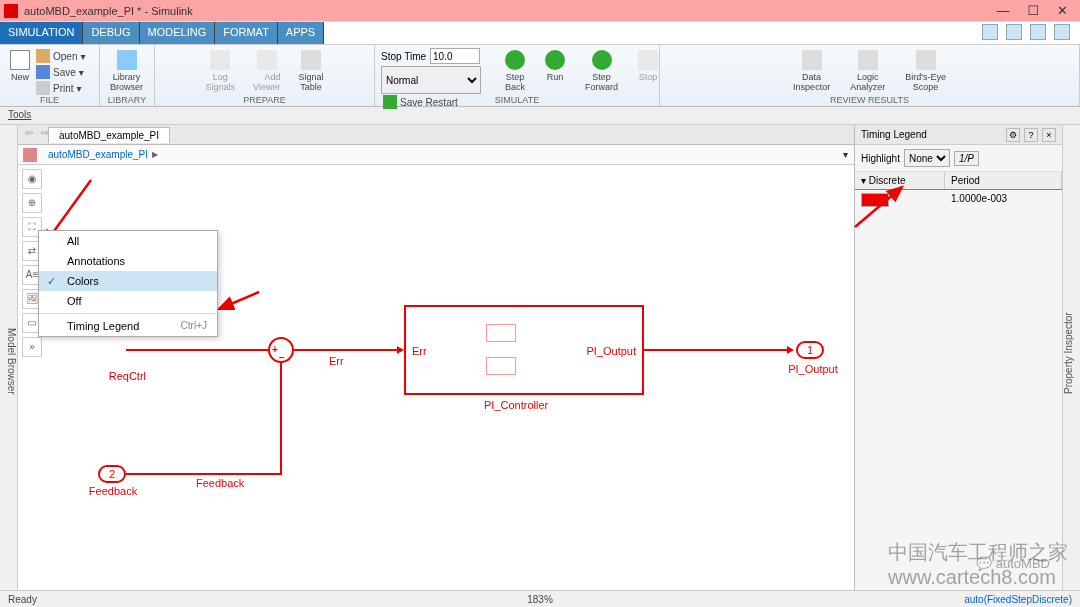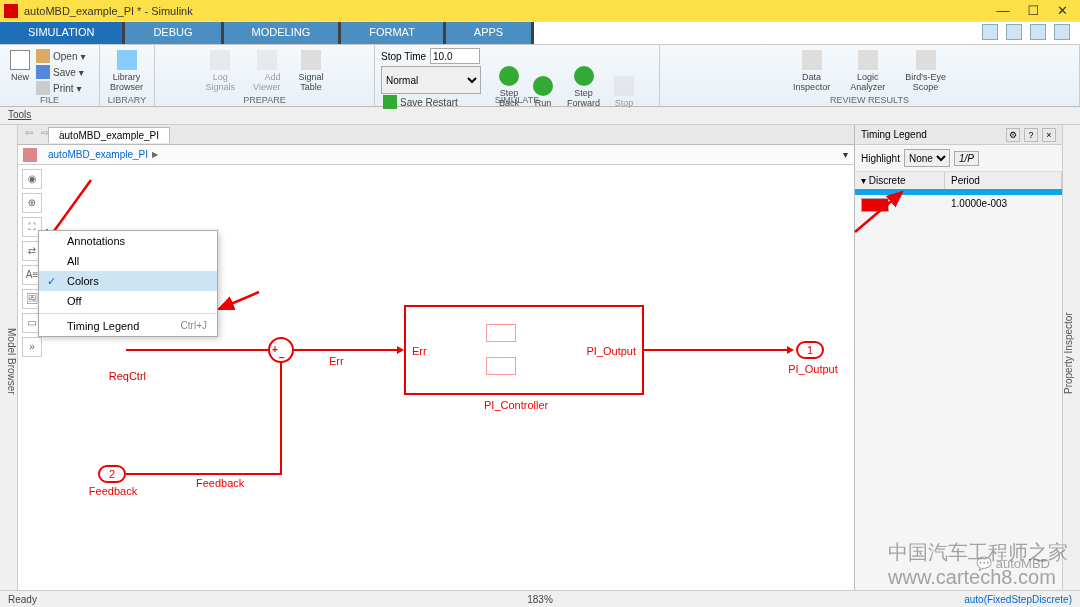--- a/index.html
+++ b/index.html
@@ -1,25 +1,25 @@
 <!DOCTYPE html>
 <html><head>
   <meta charset="utf-8">
   <style>
     * { margin: 0; padding: 0; box-sizing: border-box; font-family: "Segoe UI", Arial, sans-serif; }
     body { width: 1080px; height: 607px; background: #f0f0f0; font-size: 11px; overflow: hidden; }
     
-    .titlebar { height: 22px; background: #fde047; display: flex; align-items: center; padding: 0 4px; border-bottom: 1px solid #ddd; }
+    .titlebar { height: 22px; background: #fca5a5; display: flex; align-items: center; padding: 0 4px; border-bottom: 1px solid #ddd; }
     .titlebar-icon { width: 14px; height: 14px; background: #d00; margin-right: 6px; }
     .titlebar-title { flex: 1; color: #333; font-size: 11px; }
     .titlebar-btns { display: flex; gap: 18px; margin-right: 8px; }
     .titlebar-btns span { cursor: pointer; font-size: 13px; color: #333; }
     
     .menu-tabs { height: 23px; background: #fff; display: flex; border-bottom: 1px solid #ccc; position: relative; }
-    .menu-tab { padding: 4px 28px; color: #fff; background: #4a8ec2; cursor: pointer; font-size: 11px; border-right: 3px solid #404040; }
+    .menu-tab { padding: 4px 8px; color: #fff; background: #4a8ec2; cursor: pointer; font-size: 11px; border-right: 1px solid #404040; }
     .menu-tab.active { background: #1e6fb8; }
     .qat { position: absolute; right: 10px; top: 2px; display: flex; gap: 8px; }
     .qat-btn { width: 16px; height: 16px; background: #cde4f5; border: 1px solid #8ab; cursor: pointer; }
     
     .ribbon { height: 62px; background: linear-gradient(#f5f9fc, #e8f0f7); border-bottom: 1px solid #bbb; display: flex; }
     .ribbon-group { border-right: 1px solid #ccc; padding: 3px 6px; position: relative; }
     .ribbon-label { position: absolute; bottom: 1px; left: 0; right: 0; text-align: center; font-size: 9px; color: #666; }
     .ribbon-item { display: inline-flex; flex-direction: column; align-items: center; padding: 2px 4px; cursor: pointer; }
     .ribbon-item-icon { width: 20px; height: 20px; background: #ddd; margin-bottom: 2px; }
     .ribbon-item-label { font-size: 9px; color: #444; text-align: center; }
@@ -73,21 +73,21 @@
     .arrow-annotation svg { overflow: visible; }
     
     .timing-panel { width: 208px; background: #f5f5f5; border-left: 1px solid #bbb; display: flex; flex-direction: column; }
     .timing-header { height: 20px; background: #e8e8e8; border-bottom: 1px solid #ccc; padding: 3px 6px; font-size: 10px; display: flex; align-items: center; }
     .timing-header-btns { margin-left: auto; display: flex; gap: 4px; }
     .timing-header-btn { width: 14px; height: 14px; border: 1px solid #bbb; cursor: pointer; text-align:center; font-size:9px; line-height:12px; }
     .timing-row { padding: 4px 6px; display: flex; align-items: center; gap: 4px; font-size: 10px; border-bottom: 1px solid #ddd; }
     .highlight-select { border: 1px solid #aaa; font-size: 10px; height: 18px; }
     .vp-btn { border: 1px solid #aaa; padding: 1px 4px; font-size: 10px; font-style: italic; }
     .timing-table { font-size: 10px; }
-    .timing-table-head { display: flex; background: #eee; border-bottom: 6px solid #0ea5e9; }
+    .timing-table-head { display: flex; background: #eee; border-bottom: 1px solid #0ea5e9; }
     .timing-table-head > div { padding: 3px 6px; border-right: 1px solid #ccc; }
     .timing-table-row { display: flex; }
     .timing-table-row > div { padding: 3px 6px; }
     .color-swatch { width: 28px; height: 14px; background: #e00; border: 1px solid #aaa; display:inline-block; }
     
     .status-bar { height: 17px; background: #f0f0f0; border-top: 1px solid #ccc; display: flex; align-items: center; font-size: 10px; padding: 0 8px; color: #444; }
     .status-zoom { position: absolute; left: 50%; transform: translateX(-50%); }
     .status-mode { margin-left: auto; color: #06c; }
     
     .watermark { position: absolute; right: 12px; bottom: 18px; font-size: 20px; color: rgba(80,80,80,0.5); z-index: 200; font-family: Arial; }
@@ -157,21 +157,21 @@
       </div>
       <div class="ribbon-item">
         <div class="ribbon-item-icon"></div>
         <div class="ribbon-item-label" style="white-space:pre;">Signal
 Table</div>
       </div>
     </div>
     <div class="ribbon-label">PREPARE</div>
   </div>
   <div class="ribbon-group" style="width:285px;">
-    <div style="display:flex;gap:6px;align-items:flex-end;">
+    <div style="display:flex;gap:12px;align-items:flex-start;">
       <div style="flex:0 0 108px;">
         <div class="stop-time-row">
             <span style="font-size:10px;">Stop Time</span>
             <input class="stop-time-input" value="10.0" style="">
           </div>
         <select class="sim-mode"><option>Normal</option></select>
         <div class="ribbon-small">
             <div class="ribbon-small-icon" style="background:#3a3;"></div>
             <span>Save Restart</span>
           </div>
@@ -246,24 +246,24 @@
       <div class="side-tb-btn">⛶</div>
       <div class="side-tb-btn">⇄</div>
       <div class="side-tb-btn">A≡</div>
       <div class="side-tb-btn">🖼</div>
       <div class="side-tb-btn">▭</div>
       <div class="side-tb-btn" style="margin-top:auto;">»</div>
     </div>
 
     <div class="context-menu">
       <div class="context-item">
+          <span>All</span>
+        </div>
+      <div class="context-item">
           <span>Annotations</span>
-        </div>
-      <div class="context-item">
-          <span>All</span>
         </div>
       <div class="context-item selected">
           <span class="check">✓</span>
           <span>Colors</span>
         </div>
       <div class="context-item">
           <span>Off</span>
         </div>
       <div class="context-sep"></div>
       <div class="context-item">

